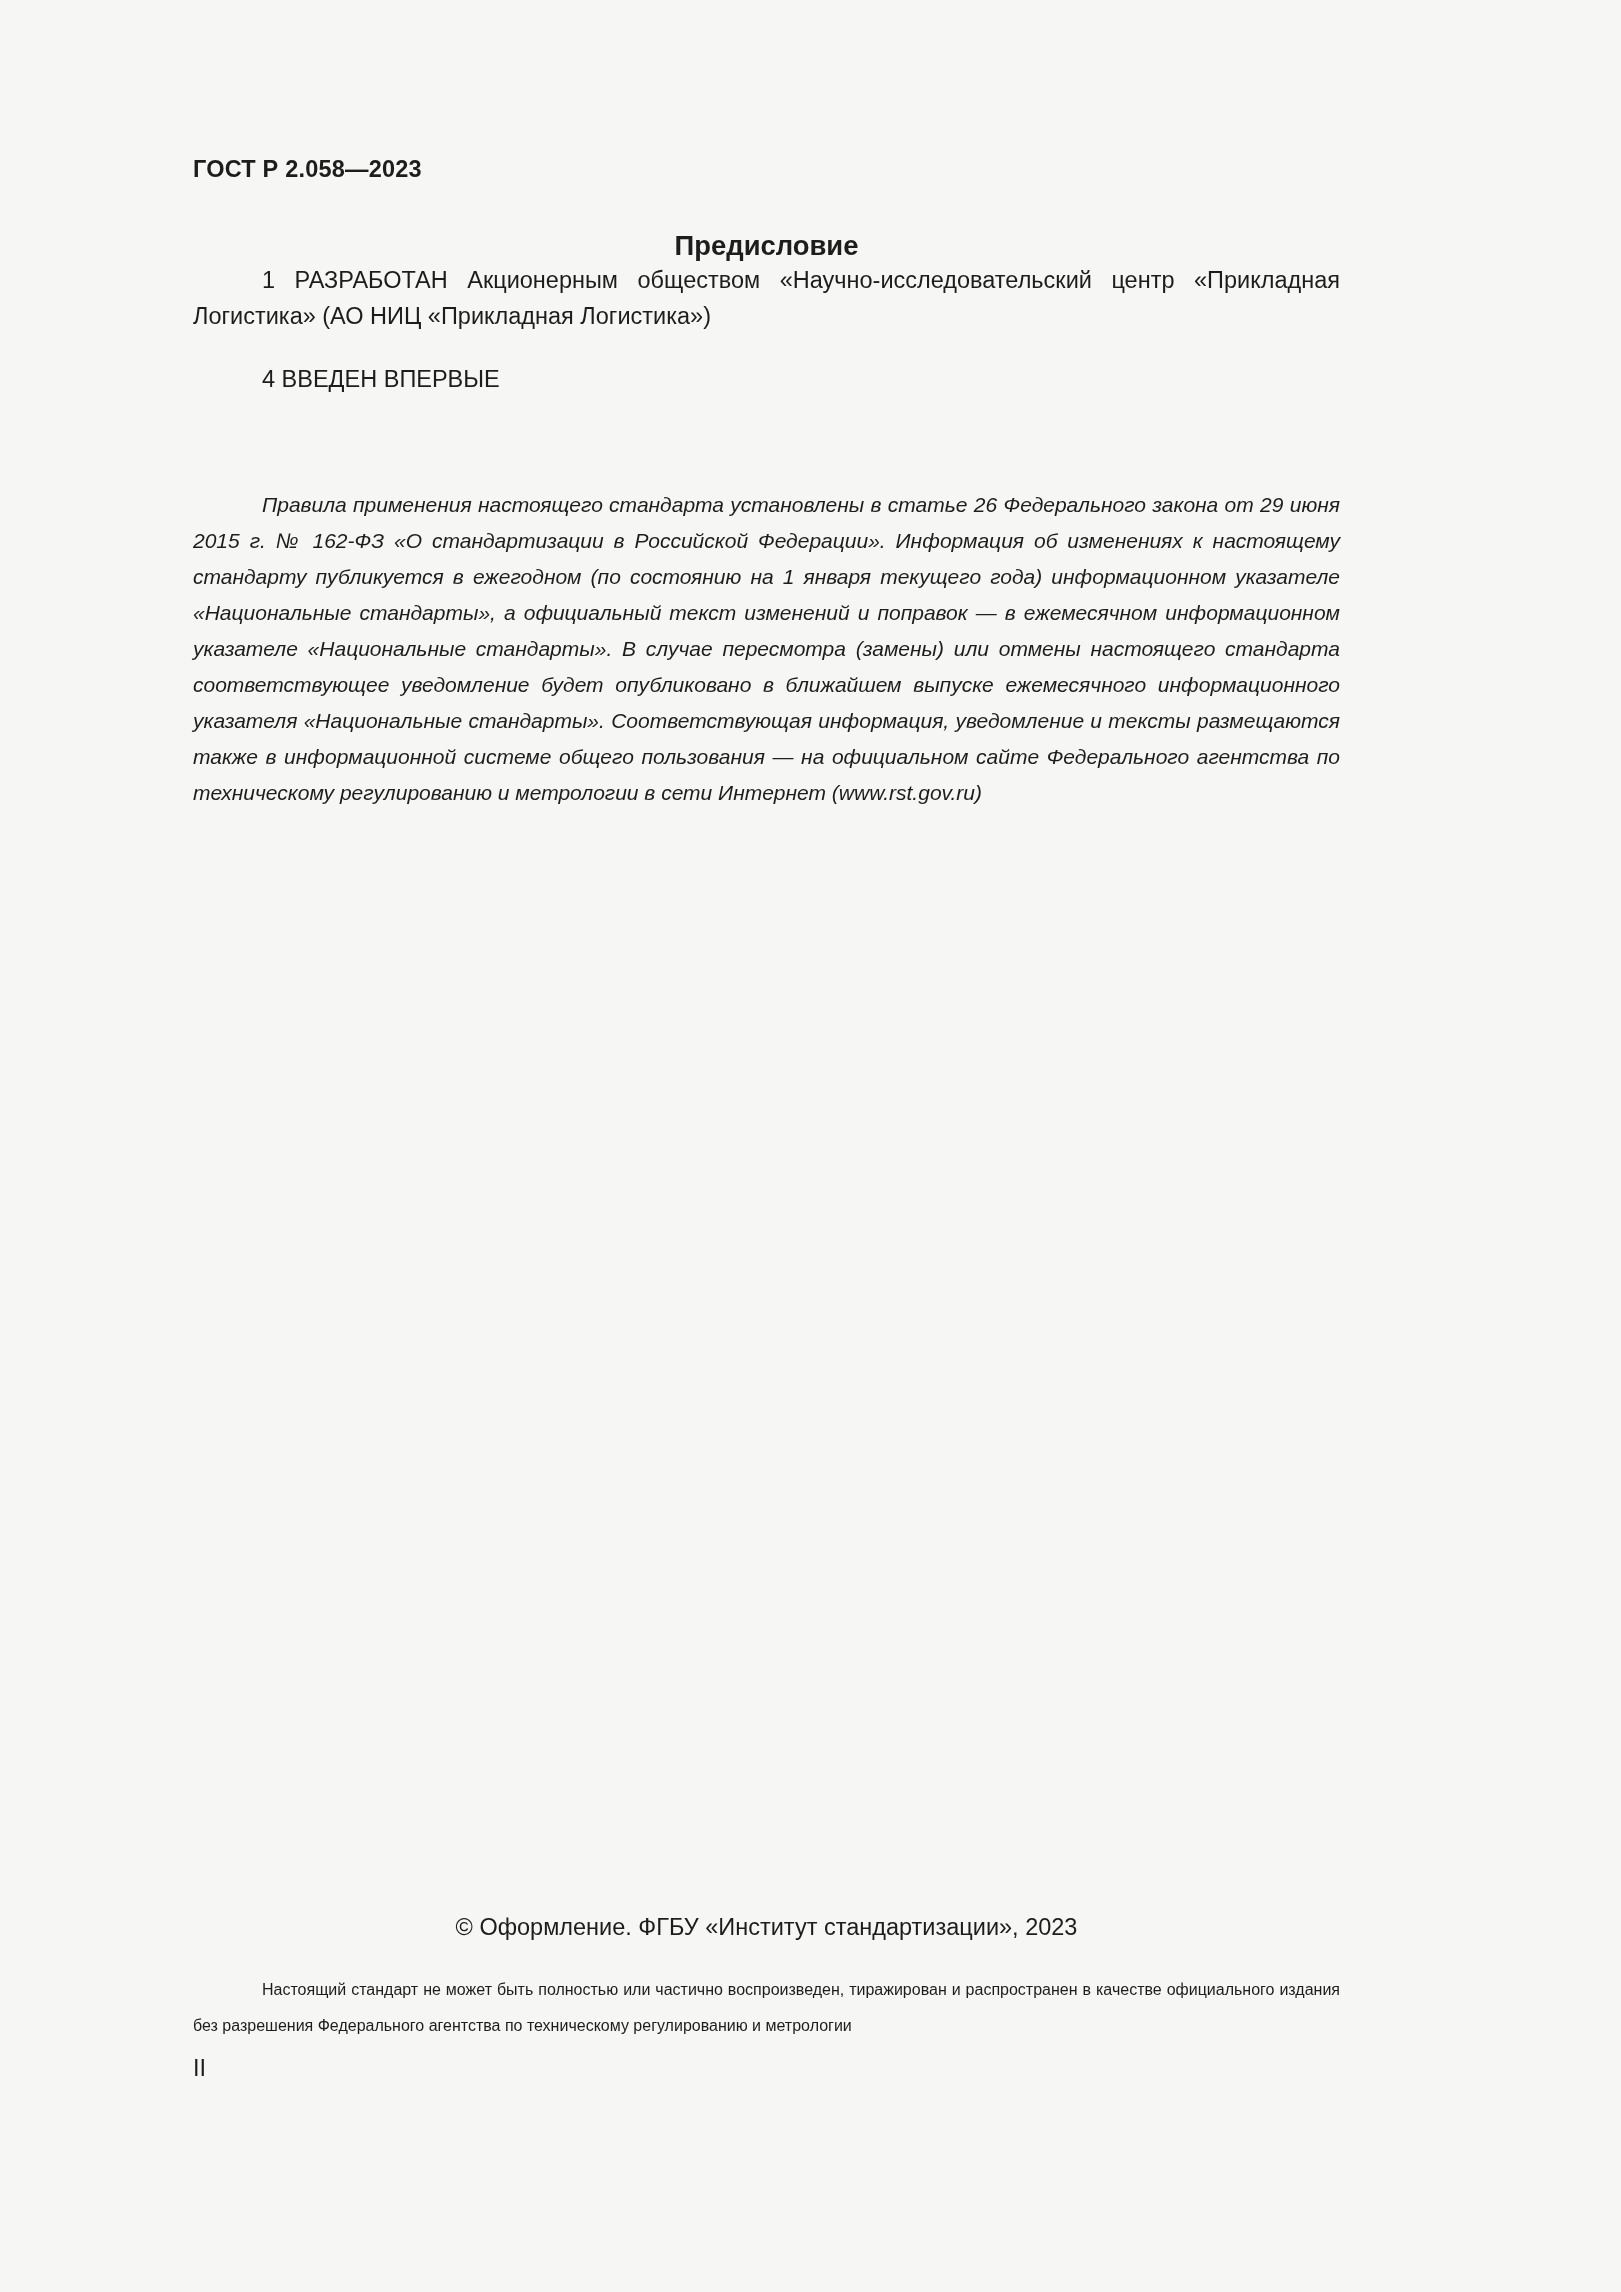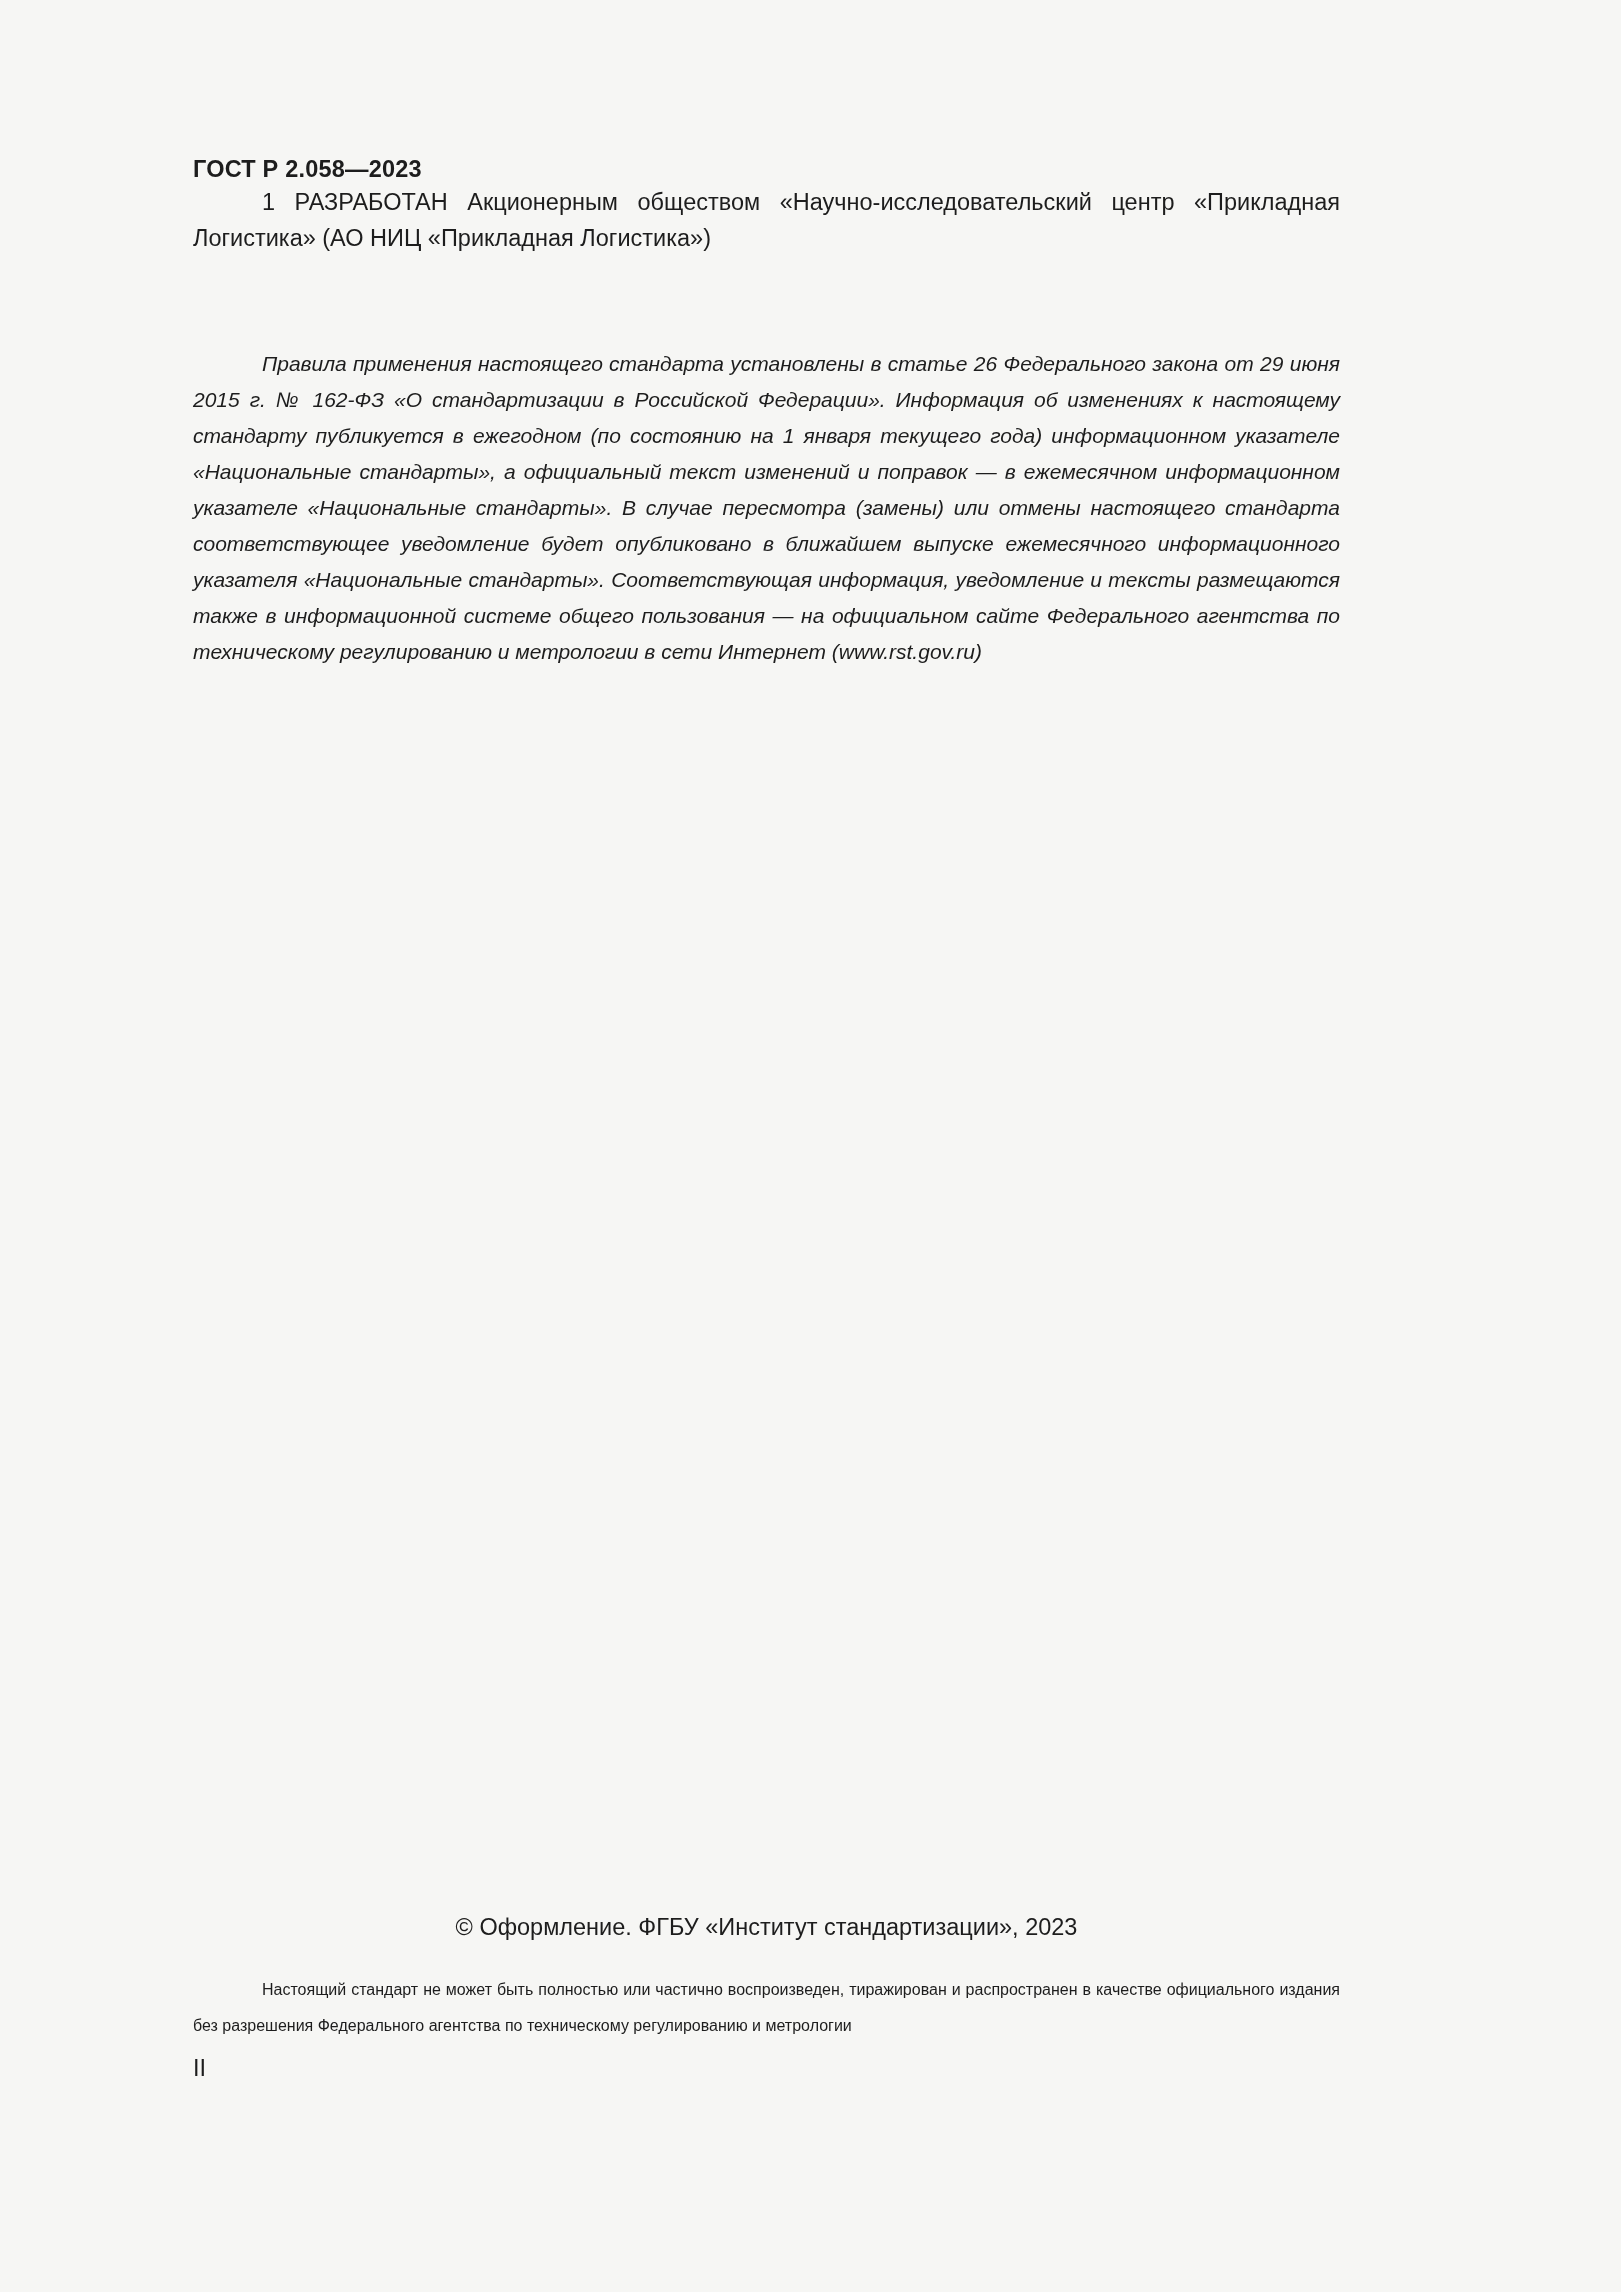--- a/index.html
+++ b/index.html
@@ -76,23 +76,25 @@
     line-height: 36px;
   }
 </style>
 </head>
 <body>
 
 <div class="page">
 
   <div class="doc-code">ГОСТ Р 2.058—2023</div>
 
+  <h1 class="title">Предисловие</h1>
 
   <section class="body-text">
     <p>1 РАЗРАБОТАН Акционерным обществом «Научно-исследовательский центр «Прикладная Логистика» (АО НИЦ «Прикладная Логистика»)</p>
+    <p>4 ВВЕДЕН ВПЕРВЫЕ</p>
   </section>
 
   <section class="legal">
     <p>Правила применения настоящего стандарта установлены в статье 26 Федерального закона от 29 июня 2015 г. № 162-ФЗ «О стандартизации в Российской Федерации». Информация об изменениях к настоящему стандарту публикуется в ежегодном (по состоянию на 1 января текущего года) информационном указателе «Национальные стандарты», а официальный текст изменений и поправок — в ежемесячном информационном указателе «Национальные стандарты». В случае пересмотра (замены) или отмены настоящего стандарта соответствующее уведомление будет опубликовано в ближайшем выпуске ежемесячного информационного указателя «Национальные стандарты». Соответствующая информация, уведомление и тексты размещаются также в информационной системе общего пользования — на официальном сайте Федерального агентства по техническому регулированию и метрологии в сети Интернет (www.rst.gov.ru)</p>
   </section>
 
   <footer class="footer">
     <p class="copyright">© Оформление. ФГБУ «Институт стандартизации», 2023</p>
     <p class="restriction">Настоящий стандарт не может быть полностью или частично воспроизведен, тиражирован и распространен в качестве официального издания без разрешения Федерального агентства по техническому регулированию и метрологии</p>
     <div class="page-number">II</div>

